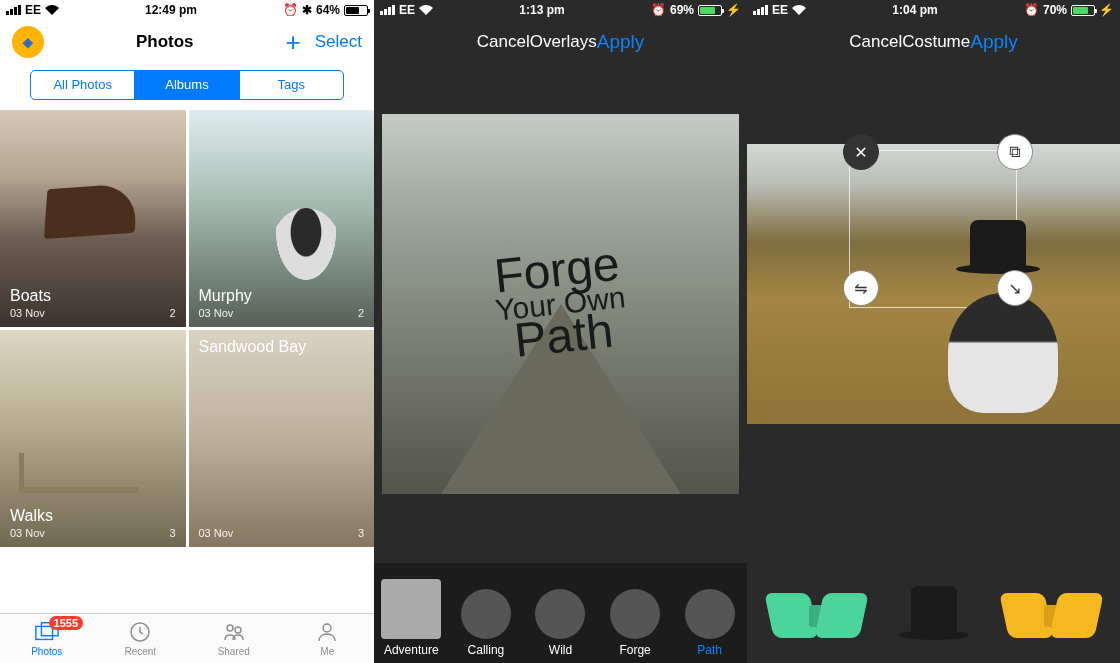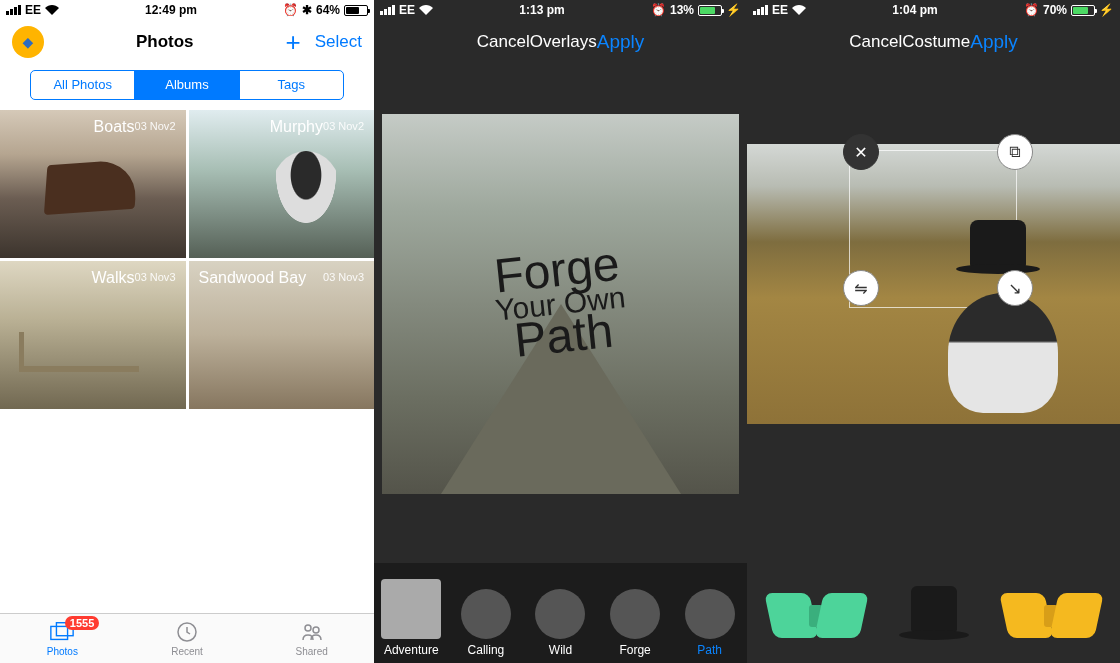--- a/index.html
+++ b/index.html
@@ -29,21 +29,21 @@
 .hdr1 { height:44px; display:flex; align-items:center; justify-content:space-between; padding:0 12px; }
 .gem { width:32px; height:32px; background:#ffb400; border-radius:50%; display:flex; align-items:center; justify-content:center; color:#2d6cc0; font-size:14px; }
 .hdr1 .ttl { font-size:17px; font-weight:600; }
 .hdr1 .rt { display:flex; align-items:center; gap:14px; color:#007aff; font-size:17px; }
 .plus { font-size:26px; font-weight:300; }
 .seg { margin:6px 30px 10px; display:flex; border:1px solid #007aff; border-radius:5px; overflow:hidden; height:30px; }
 .seg div { flex:1; text-align:center; line-height:28px; font-size:13px; color:#007aff; }
 .seg div+div { border-left:1px solid #007aff; }
 .seg .act { background:#007aff; color:#fff; }
 .grid { display:grid; grid-template-columns:1fr 1fr; gap:3px; padding:0; }
-.album { height:148px; position:relative; display:flex; justify-content:flex-end; padding:8px 10px; color:#fff; }
+.album { height:217px; position:relative; display:flex; flex-direction:column; justify-content:flex-end; padding:8px 10px; color:#fff; }
 .album .nm { font-size:16px; font-weight:400; }
 .album .meta { display:flex; justify-content:space-between; font-size:11px; opacity:.9; margin-top:2px; }
 .a-boats { background:linear-gradient(to bottom,#d5c9b8 0%,#b5a590 30%,#6b5d52 60%,#3c342d 100%); }
 .a-murphy { background:linear-gradient(to bottom,#e0ecef 0%,#a8bfb5 40%,#556056 100%); }
 .a-walks { background:linear-gradient(to bottom,#ded7c2 0%,#b9b094 40%,#716851 100%); }
 .a-sandwood { background:linear-gradient(to bottom,#d8d2c2 0%,#bcb09a 50%,#86765f 100%);justify-content:space-between; }
 .boat-shape { position:absolute; left:25%; top:35%; width:90px; height:50px; background:#4a2f1f; transform:skewX(-8deg) rotate(-4deg); border-radius:4px 40px 4px 4px; }
 .dog-shape { position:absolute; right:18%; bottom:18%; width:70px; height:80px; background:radial-gradient(ellipse at 50% 30%,#2a2a2a 0%,#2a2a2a 30%,#ddd 32%,#ddd 60%,transparent 61%); border-radius:50% 50% 30% 30%; }
 .bridge-shape { position:absolute; left:10%; bottom:25%; width:120px; height:40px; border-bottom:6px solid #8a7c5e; border-left:5px solid #8a7c5e; }
 .tabbar { position:absolute; bottom:0; left:0; right:0; height:50px; border-top:1px solid #ccc; background:#fafafa; display:flex; }
@@ -186,41 +186,48 @@
       <span>Recent</span>
     </div>
     <div class="tab">
       <svg viewBox="0 0 24 24" fill="none" stroke="currentColor" stroke-width="1.5">
           <circle cx="8" cy="8" r="3"></circle>
           <circle cx="16" cy="10" r="3"></circle>
           <path d="M3 20c0-3 2-5 5-5s5 2 5 5M11 20c0-3 2-5 5-5s5 2 5 5"></path>
         </svg>
       <span>Shared</span>
     </div>
+    <div class="tab">
+      <svg viewBox="0 0 24 24" fill="none" stroke="currentColor" stroke-width="1.5">
+          <circle cx="12" cy="8" r="4"></circle>
+          <path d="M4 21c0-4 3-7 8-7s8 3 8 7"></path>
+        </svg>
+      <span>Me</span>
+    </div>
   </div>
 </div>
 
 <div class="screen s2">
   <div class="sb dark">
     <div class="l">
       <span class="bars">
           <span></span>
           <span></span>
           <span></span>
           <span></span>
         </span>
       <span>EE</span>
       <svg class="wifi" viewBox="0 0 14 10">
           <path d="M7 10L0 3C4 -1 10 -1 14 3Z" fill="currentColor"></path>
         </svg>
     </div>
     <div>1:13 pm</div>
     <div class="r">
       <span>⏰</span>
-      <span>13%</span>
+      <span>69%</span>
       <span class="bat">
           <span class="fill f69"></span>
         </span>
       <span>⚡</span>
     </div>
   </div>
   <div class="nav2">
     <span class="c">Cancel</span>
     <span class="t2">Overlays</span>
     <span class="a">Apply</span>

